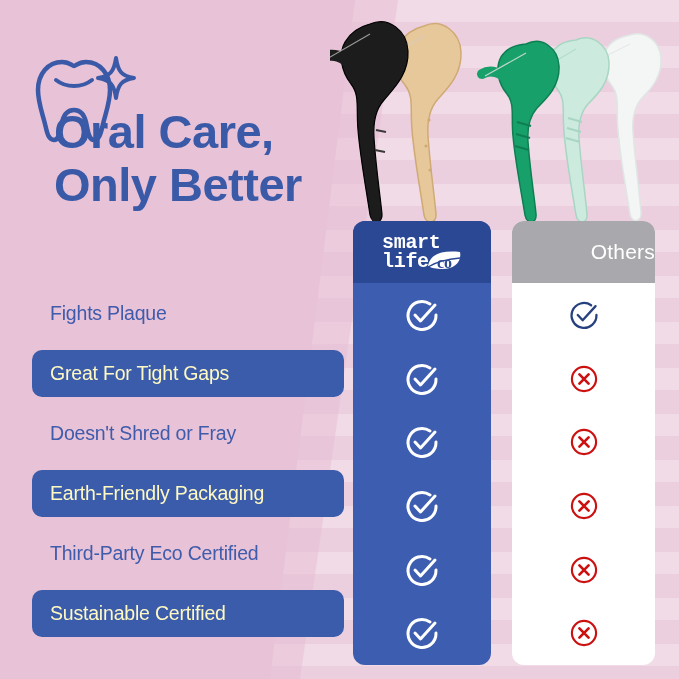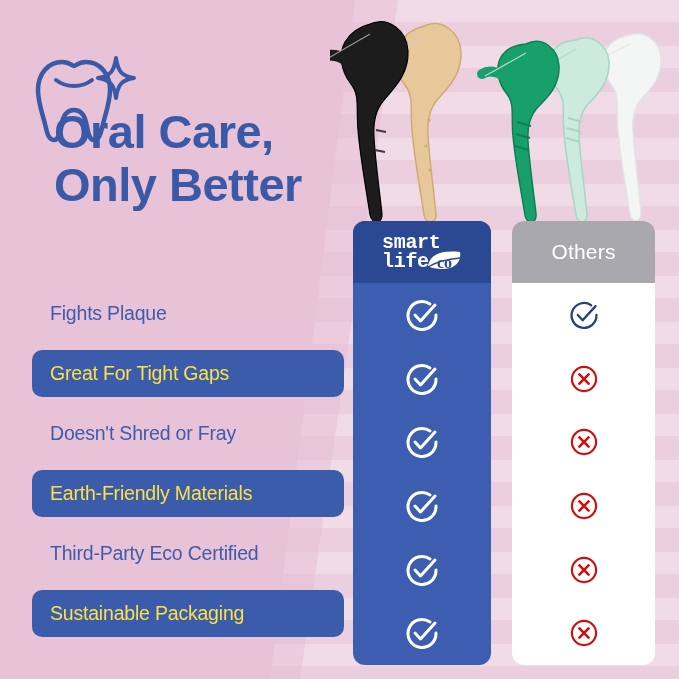--- a/index.html
+++ b/index.html
@@ -64,21 +64,21 @@
     height: 47px;
     margin-bottom: 13px;
     display: flex;
     align-items: center;
     padding: 0 18px;
     border-radius: 10px;
     font-size: 19.5px;
     letter-spacing: -0.2px;
   }
   .frow.plain { color: #3f5bab; background: transparent; text-align: center; }
-  .frow.pill  { color: #fde047; background: #3b5bab; }
+  .frow.pill  { color: #fef9c3; background: #3b5bab; }
 
   
   .card {
     position: absolute;
     border-radius: 12px;
     overflow: hidden;
   }
   .card-brand {
     left: 353px; top: 221px;
     width: 138px; height: 444px;
@@ -90,21 +90,21 @@
     display: flex; align-items: center; justify-content: center;
   }
   .card-others {
     left: 512px; top: 221px;
     width: 143px; height: 444px;
     background: #ffffff;
   }
   .card-others .card-head {
     height: 62px;
     background: #a9a9ad;
-    display: flex; align-items: center; justify-content: center;
+    display: flex; align-items: center; justify-content: flex-end;
   }
   .others-label {
     color: #ffffff;
     font-size: 21px;
     letter-spacing: 0.2px;
   }
 
   
   .logo { position: relative; width: 96px; height: 42px; color: #fff; }
   .logo-text {
@@ -216,27 +216,27 @@
     <div class="frow plain">
       <span>Fights Plaque</span>
     </div>
     <div class="frow pill">
       <span>Great For Tight Gaps</span>
     </div>
     <div class="frow plain">
       <span>Doesn't Shred or Fray</span>
     </div>
     <div class="frow pill">
-      <span>Earth-Friendly Materials</span>
+      <span>Earth-Friendly Packaging</span>
     </div>
     <div class="frow plain">
       <span>Third-Party Eco Certified</span>
     </div>
     <div class="frow pill">
-      <span>Sustainable Packaging</span>
+      <span>Sustainable Certified</span>
     </div>
   </div>
 
   <div class="card card-brand">
     <div class="card-head">
       <div class="logo">
         <div class="logo-text"><span>smart</span>
 <span>life</span></div>
         <div class="logo-leaf">
           <svg width="40" height="20" viewBox="0 0 40 20">

